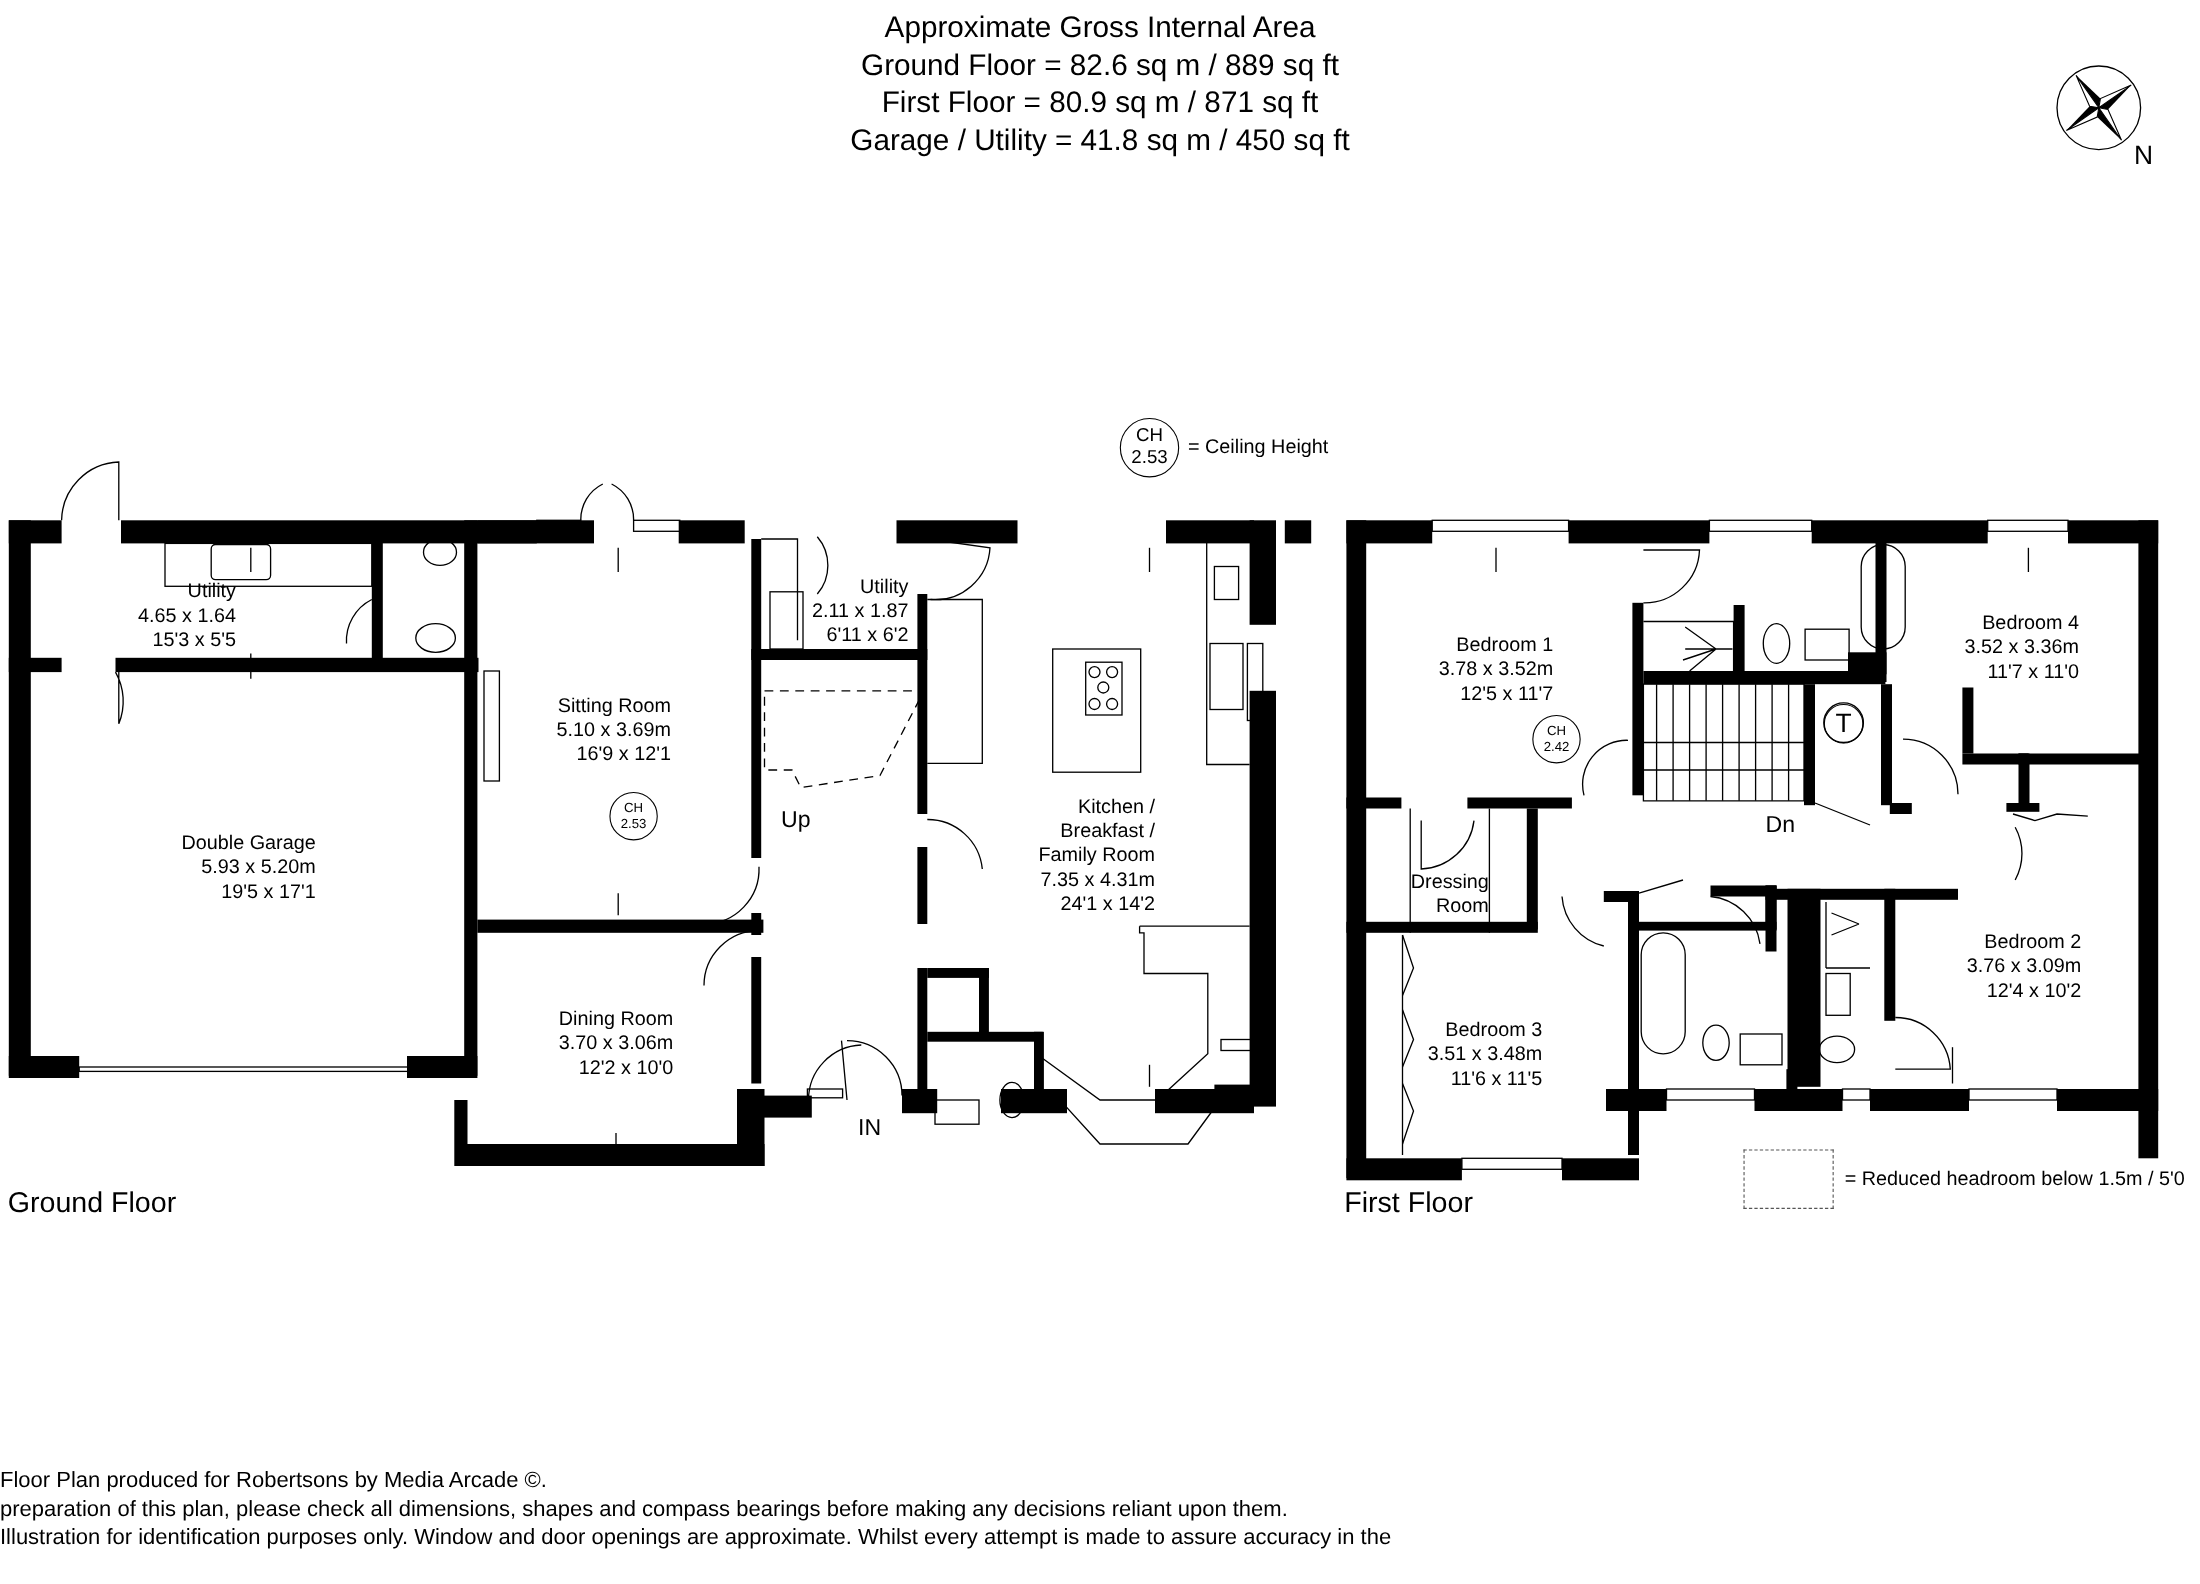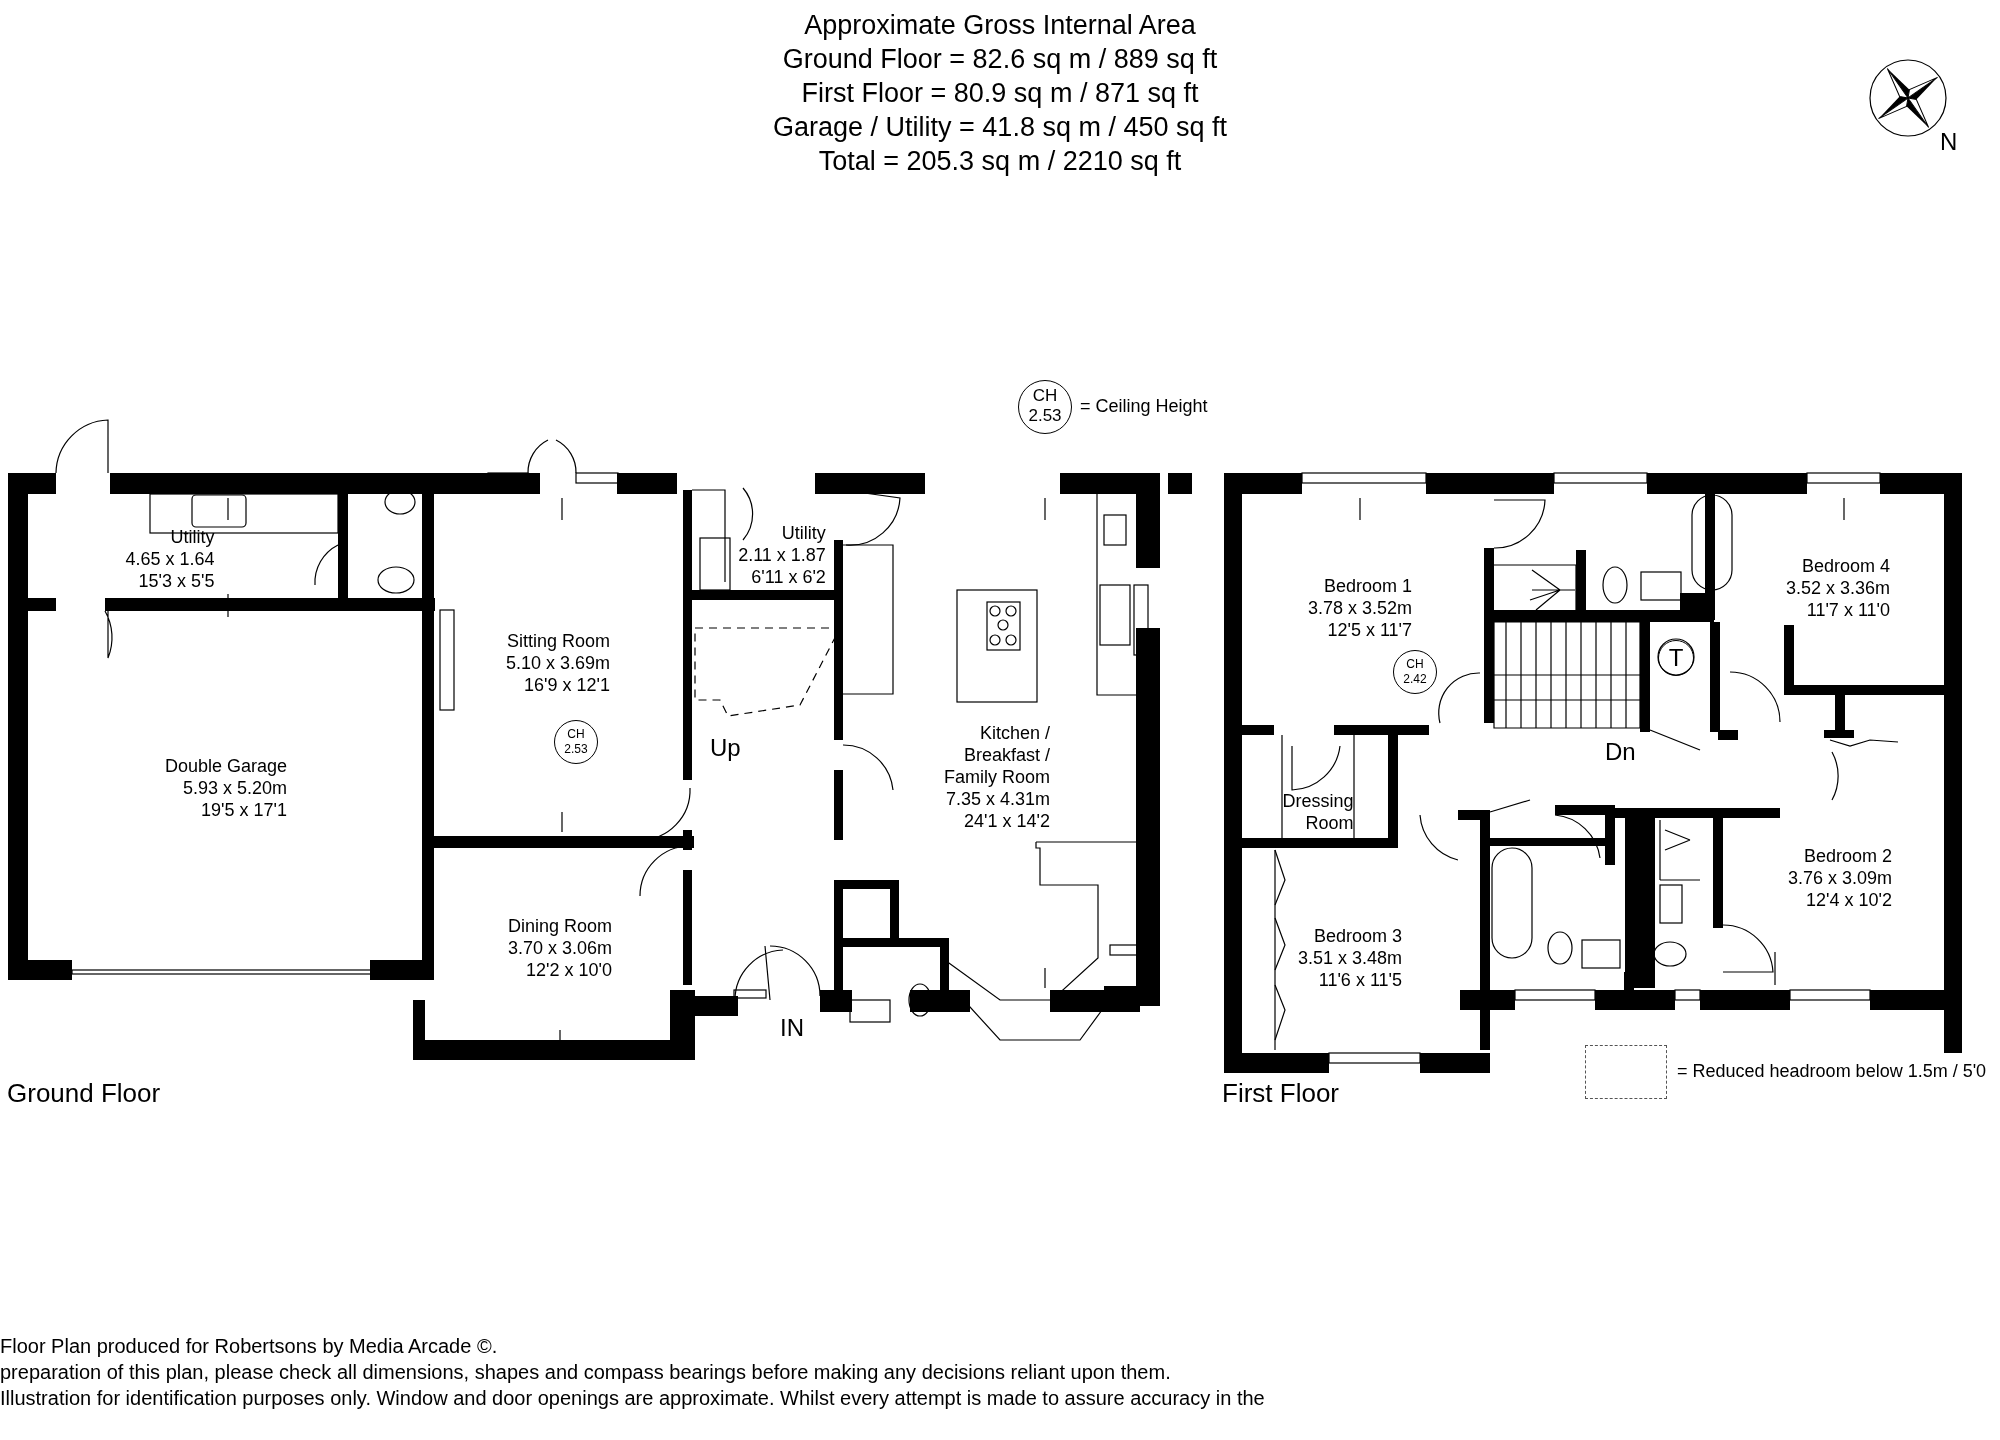--- a/index.html
+++ b/index.html
@@ -12,32 +12,31 @@
   .legend-ch{position:absolute;left:1018px;top:380px;}
   .legend-ch .txt{position:absolute;left:62px;top:16px;font-size:18px;white-space:nowrap;}
   .ch-circle{position:absolute;width:54px;height:54px;border:1.5px solid #000;border-radius:50%;text-align:center;font-size:17px;line-height:20px;box-sizing:border-box;padding-top:5px;}
   .ch-small{width:44px;height:44px;font-size:12px;line-height:15px;padding-top:6px;}
   .legend-hr{position:absolute;left:1585px;top:1045px;}
   .legend-hr .box{position:absolute;left:0;top:0;width:80px;height:52px;border:1.5px dashed #555;}
   .legend-hr .txt{position:absolute;left:92px;top:16px;font-size:18px;white-space:nowrap;}
   svg.plan{position:absolute;left:0;top:0;}
   .room{position:absolute;text-align:right;font-size:18px;line-height:22px;white-space:nowrap;transform:translateX(-50%);}
   .footer{position:absolute;left:0;top:1333px;width:2000px;text-align:left;font-size:20px;line-height:26px;}
-  .tag{position:absolute;font-size:24px;}
+  .tag{position:absolute;font-size:21px;}
   .t-circle{position:absolute;width:36px;height:36px;border:1.5px solid #000;border-radius:50%;text-align:center;font-size:24px;line-height:34px;box-sizing:border-box;}
 </style>
 </head>
 <body>
 
 <div class="header">
   <div>Approximate Gross Internal Area</div>
   <div>Ground Floor = 82.6 sq m / 889 sq ft</div>
   <div>First Floor = 80.9 sq m / 871 sq ft</div>
   <div>Garage / Utility = 41.8 sq m / 450 sq ft</div>
-  <div>Total = 205.3 sq m / 2210 sq ft</div>
 </div>
 
 <div class="compass">
   <svg width="90" height="90" viewBox="0 0 90 90">
     <circle cx="40" cy="40" r="38" fill="none" stroke="#000" stroke-width="1.2"></circle>
     <g transform="rotate(-35 40 40)">
       <polygon points="40,4 46,34 40,40" fill="#000"></polygon>
       <polygon points="40,4 34,34 40,40" fill="#fff" stroke="#000" stroke-width="1"></polygon>
       <polygon points="76,40 46,46 40,40" fill="#000"></polygon>
       <polygon points="76,40 46,34 40,40" fill="#fff" stroke="#000" stroke-width="1"></polygon>

